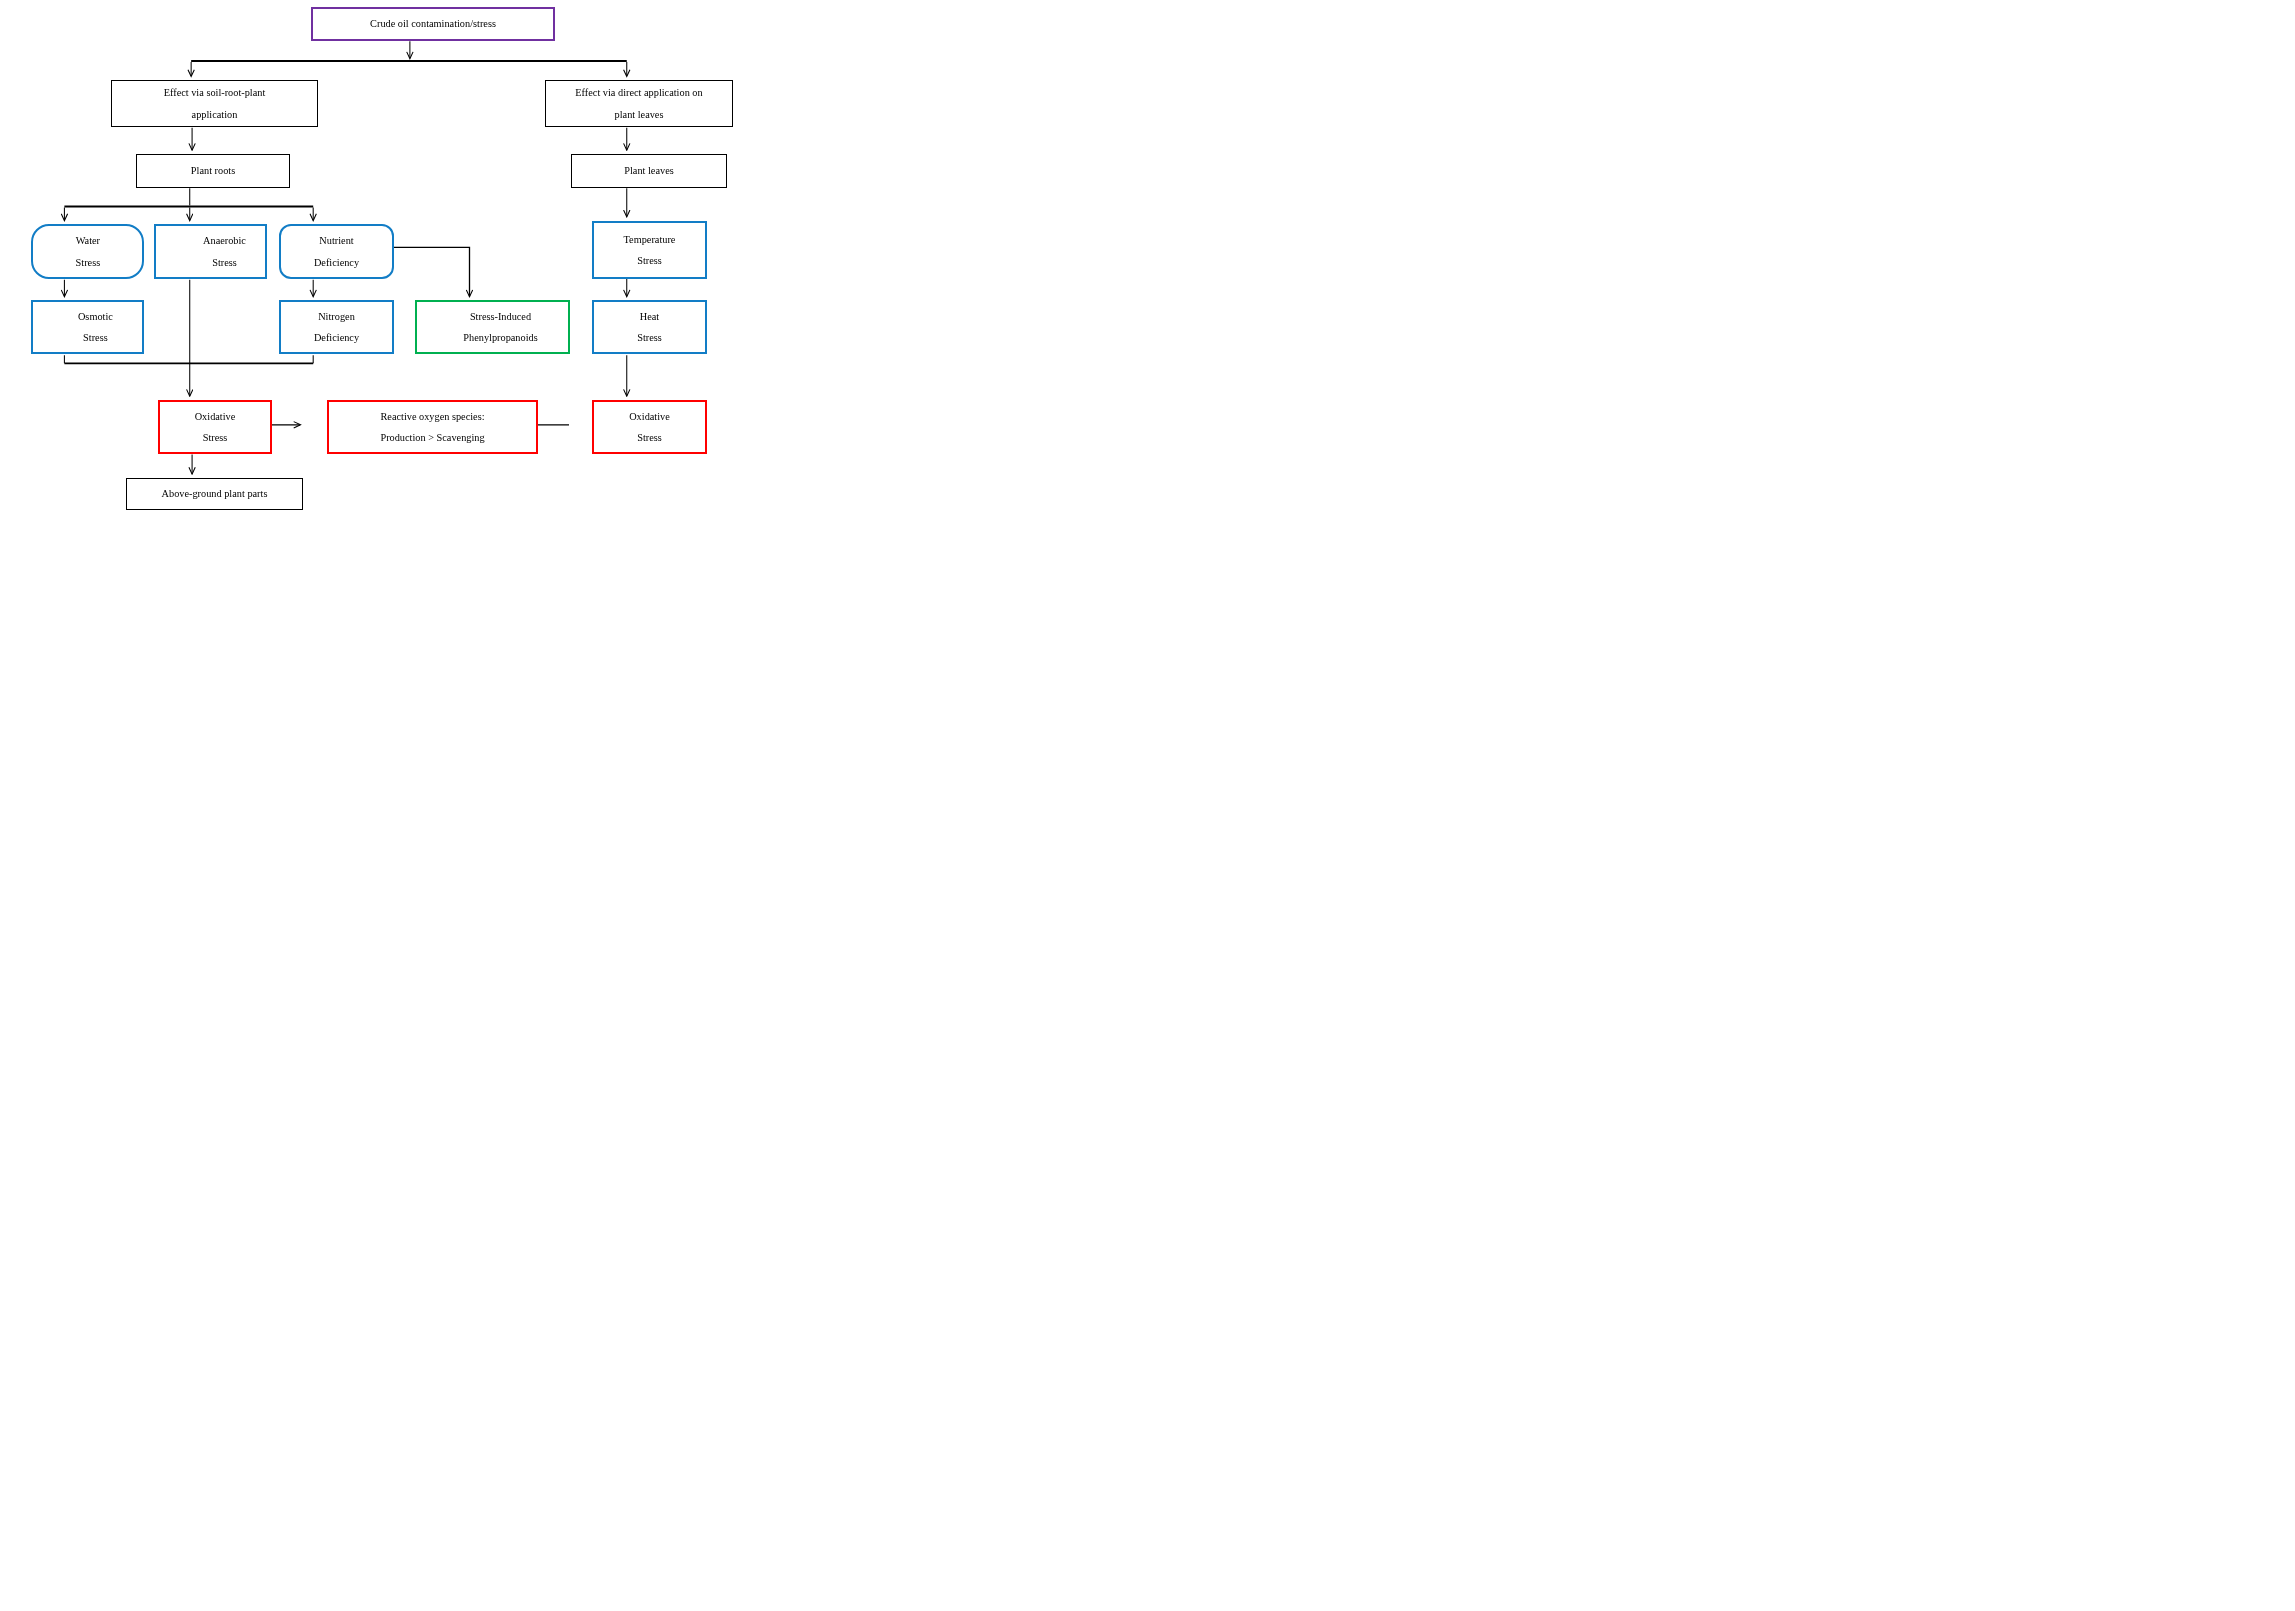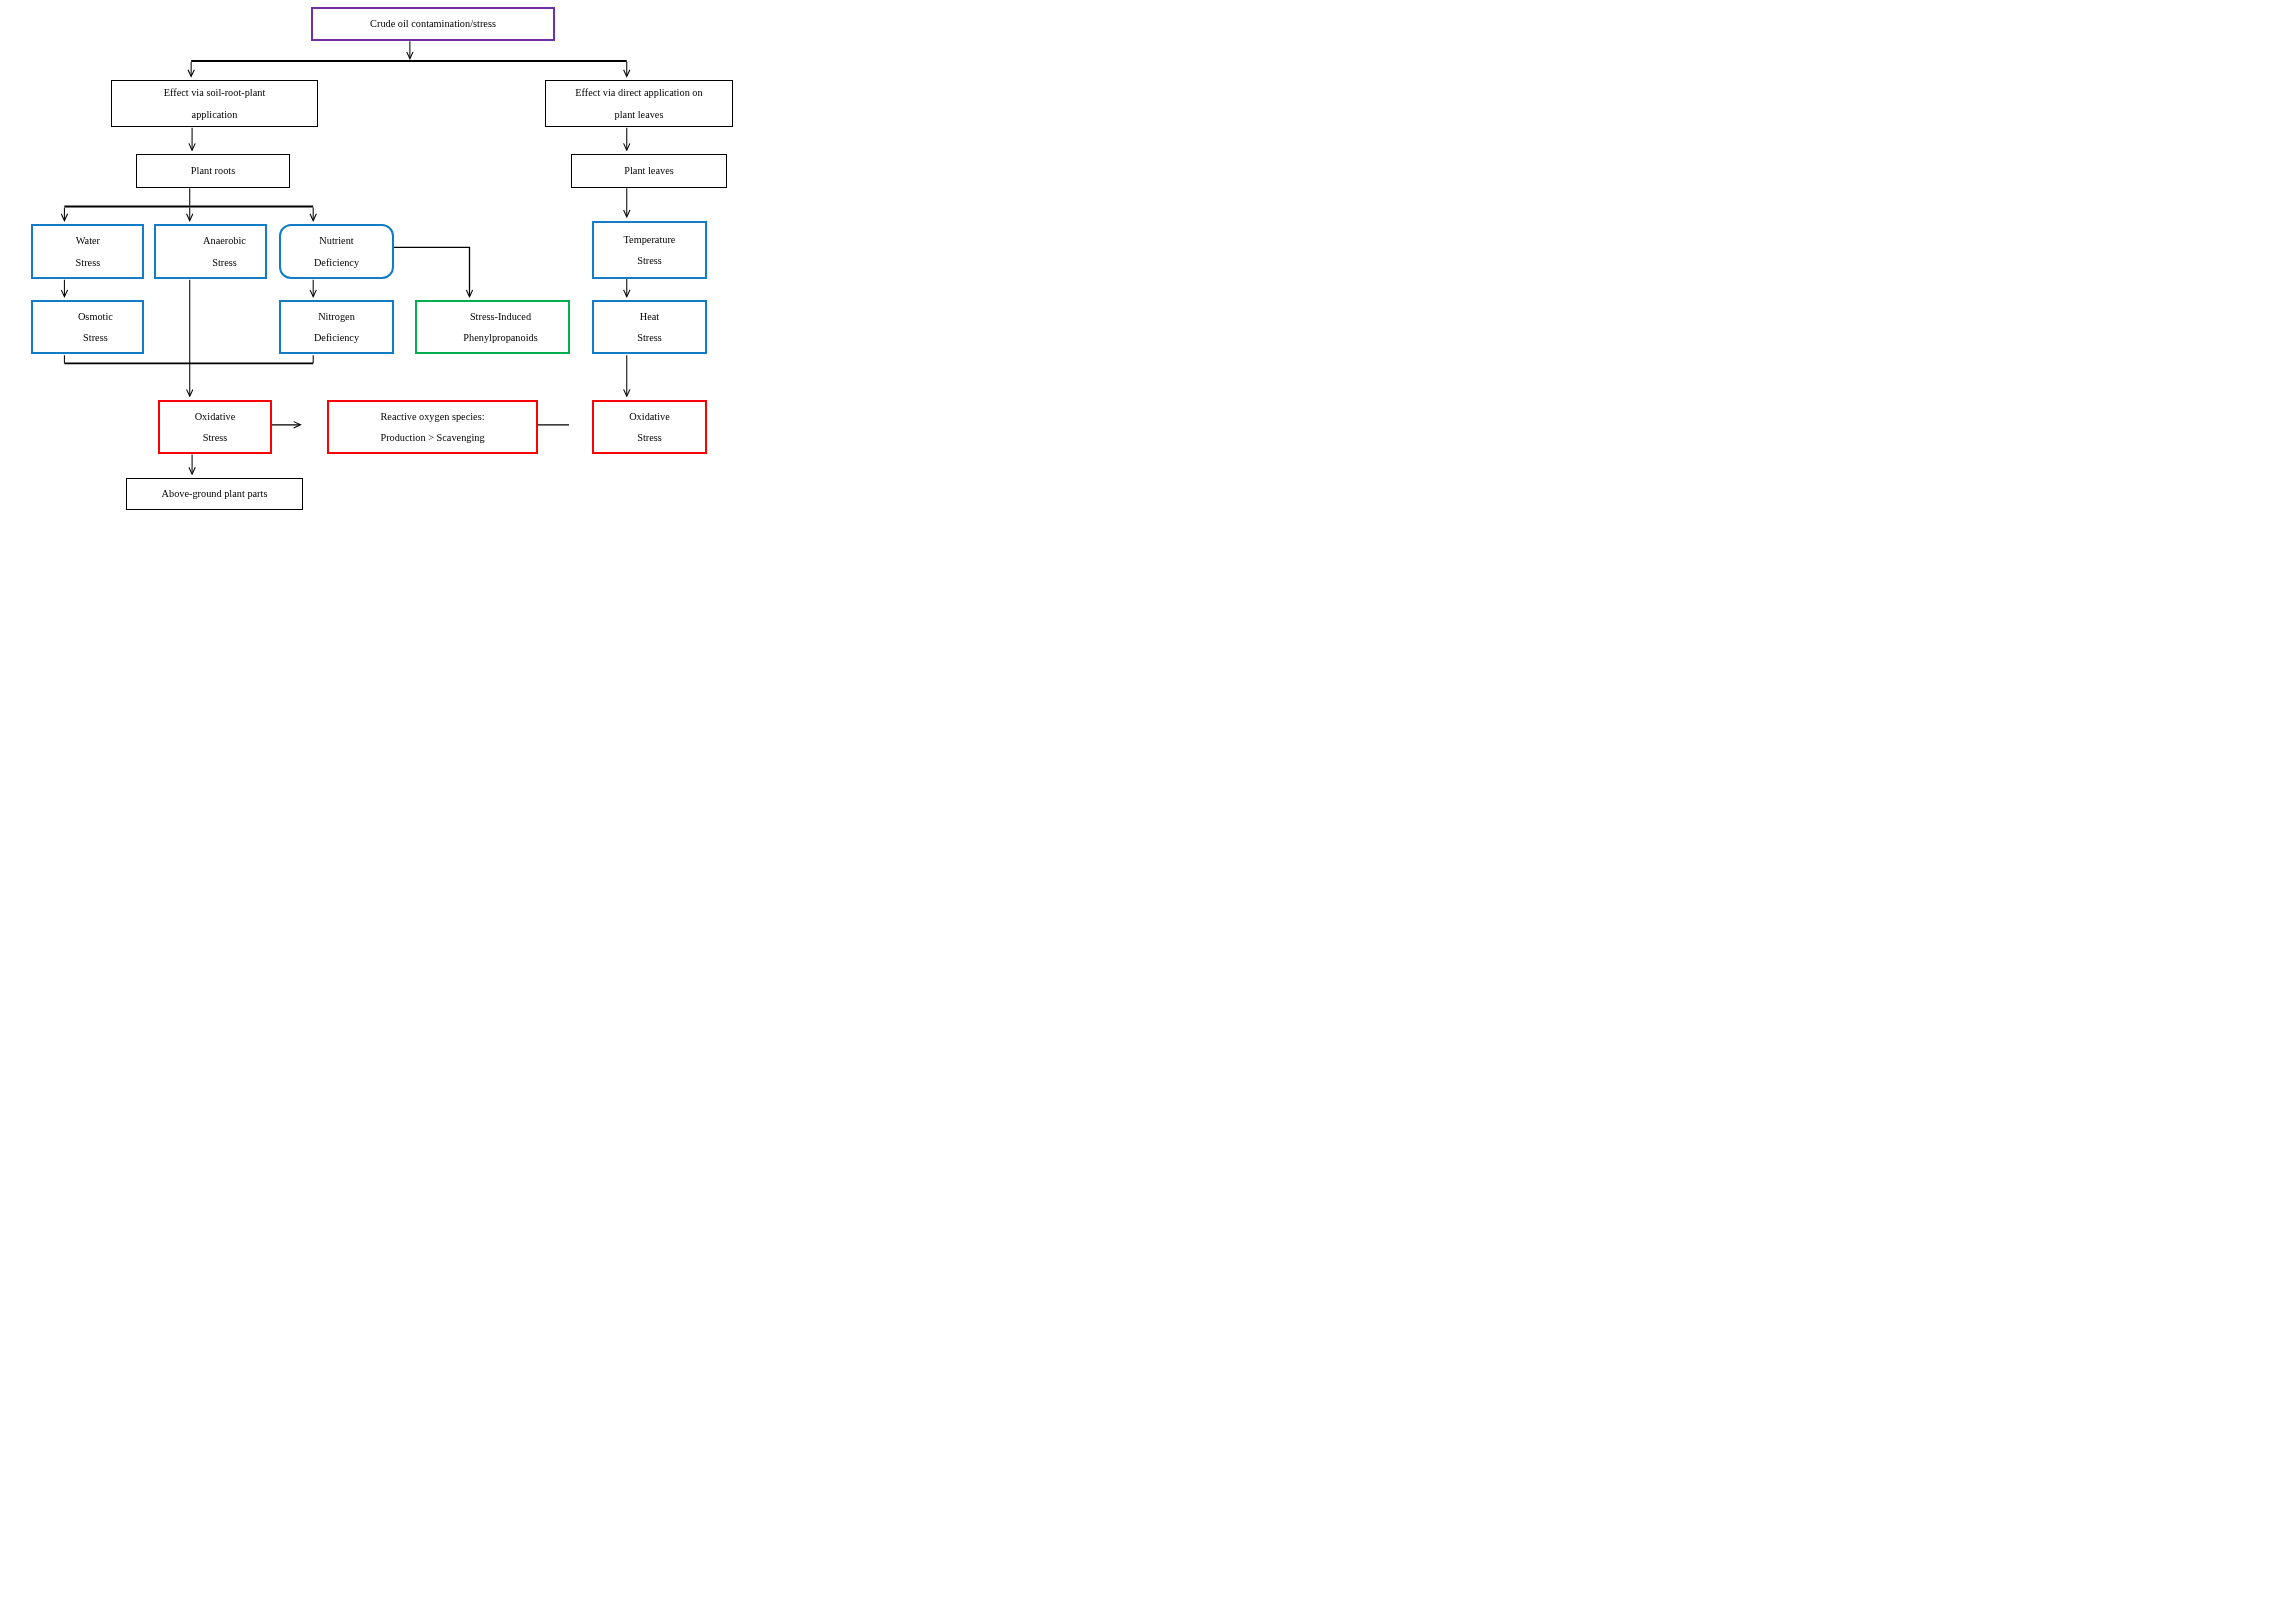--- a/index.html
+++ b/index.html
@@ -87,21 +87,21 @@
   <div class="node b3" style="left: 88px; top: 80px; width: 207px; height: 47px; border-color: rgb(0, 0, 0);">Effect via soil-root-plant
 application</div>
 
   <div class="node b3" style="left: 522px; top: 80px; width: 188px; height: 47px; border-color: rgb(0, 0, 0);">Effect via direct application on
 plant leaves</div>
 
   <div class="node b3 single" style="left: 113px; top: 154px; width: 154px; height: 34px; border-color: rgb(0, 0, 0);">Plant roots</div>
 
   <div class="node b3 single" style="left: 548px; top: 154px; width: 156px; height: 34px; border-color: rgb(0, 0, 0);">Plant leaves</div>
 
-  <div class="node" style="left: 8.4px; top: 224px; width: 113px; height: 55px; border-color: rgb(18, 125, 198);">Water
+  <div class="node" style="left: 8.4px; top: 224px; width: 113px; height: 55px; border-color: rgb(18, 125, 198); border-radius: 18px;">Water
 Stress</div>
 
   <div class="node" style="left: 131px; top: 224px; width: 113px; height: 55px; border-color: rgb(18, 125, 198); padding-left: 28px;">Anaerobic
 Stress</div>
 
   <div class="node" style="left: 256px; top: 224px; width: 115px; height: 55px; border-color: rgb(18, 125, 198); border-radius: 12px;">Nutrient
 Deficiency</div>
 
   <div class="node" style="left: 569px; top: 221px; width: 115px; height: 58px; border-color: rgb(18, 125, 198);">Temperature
 Stress</div>

